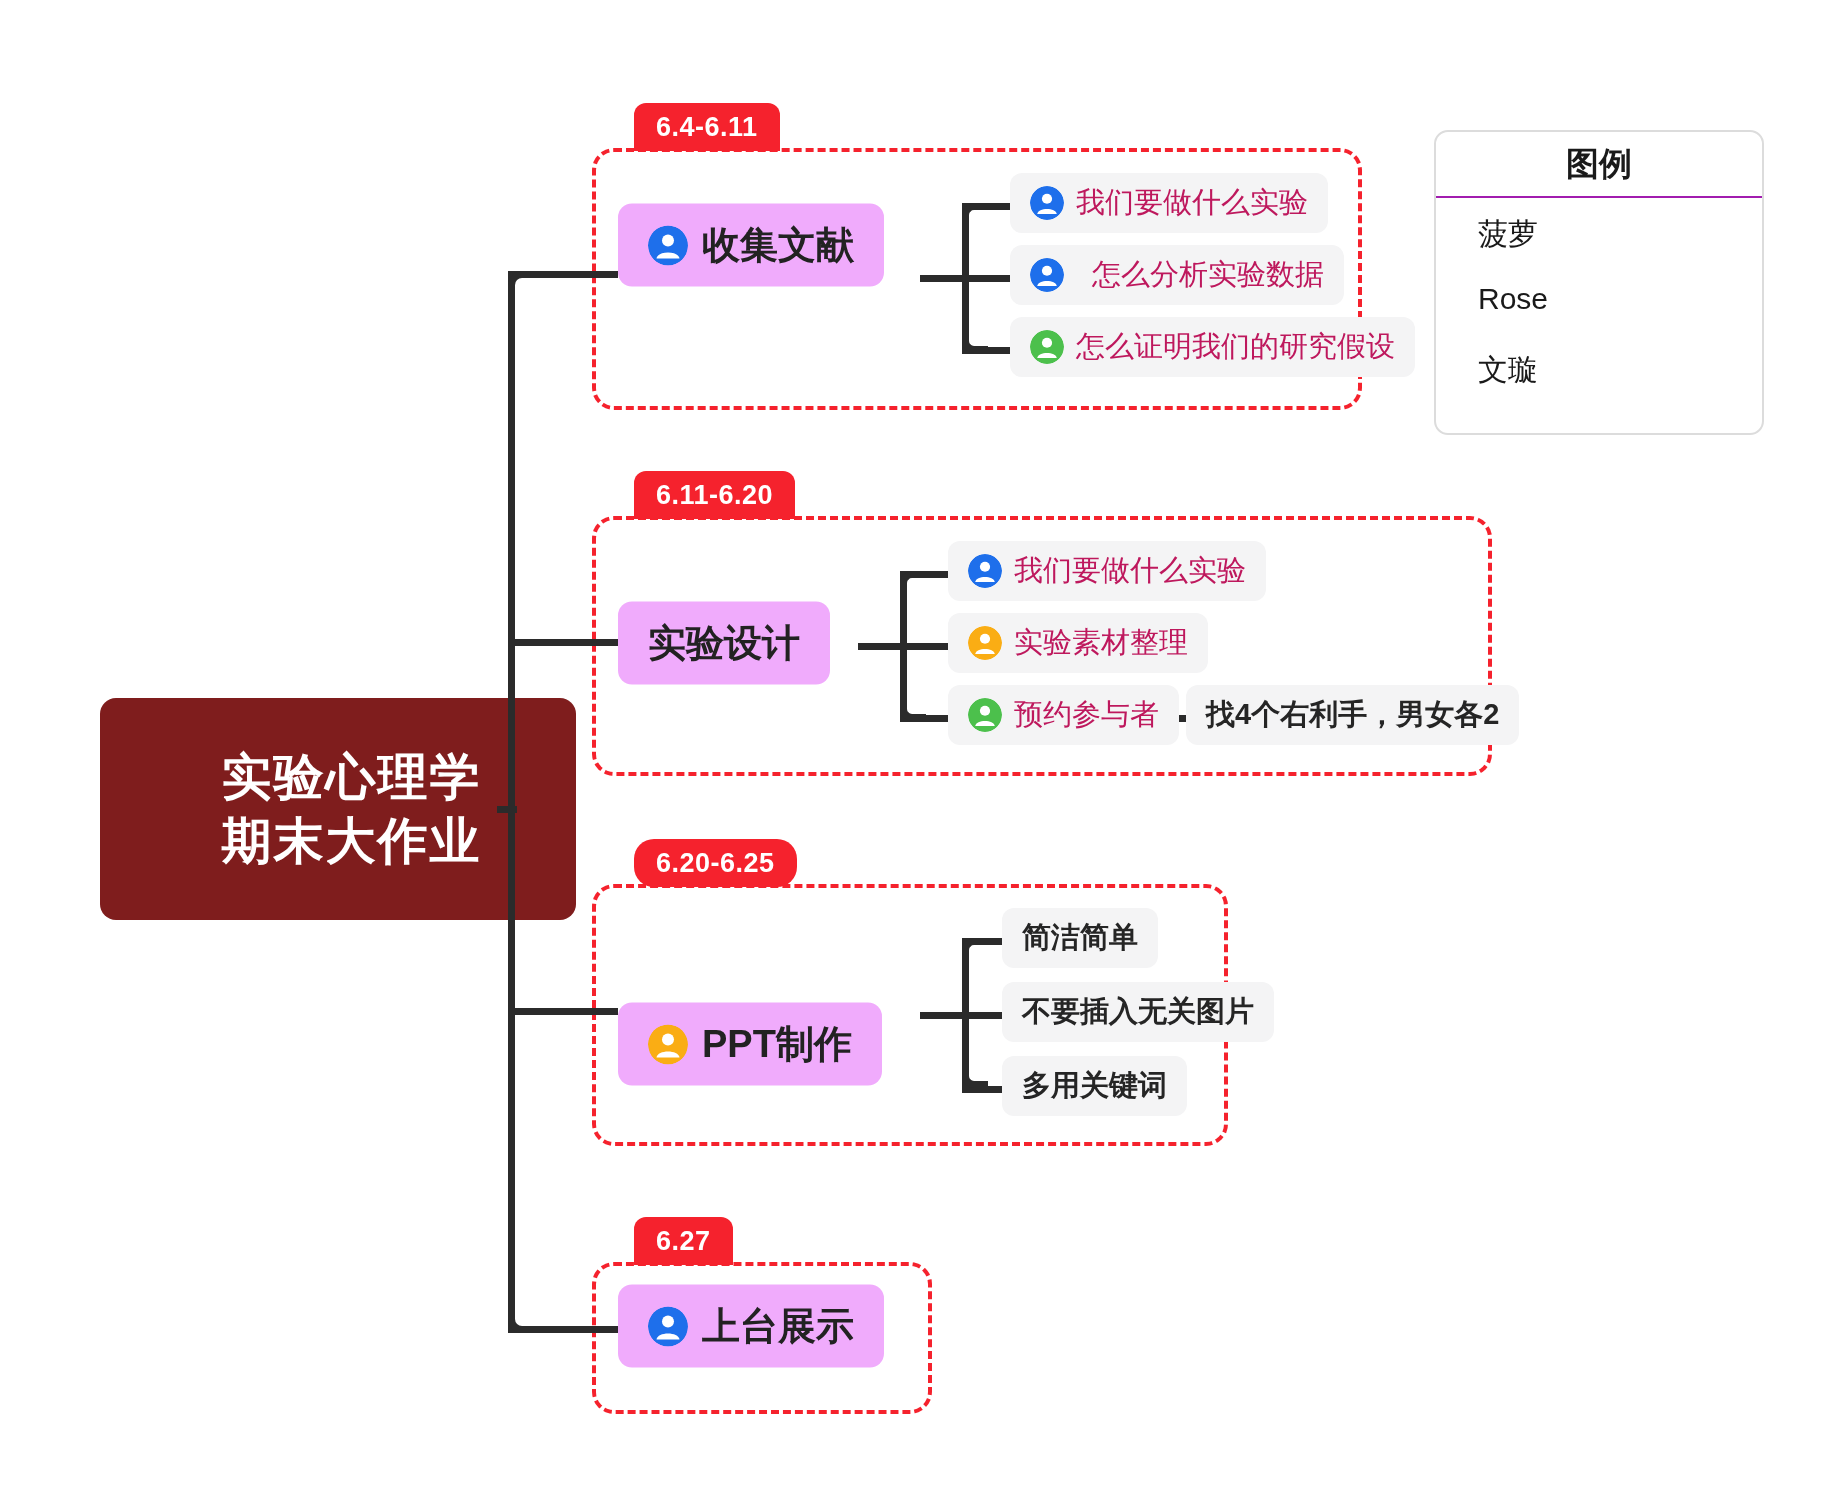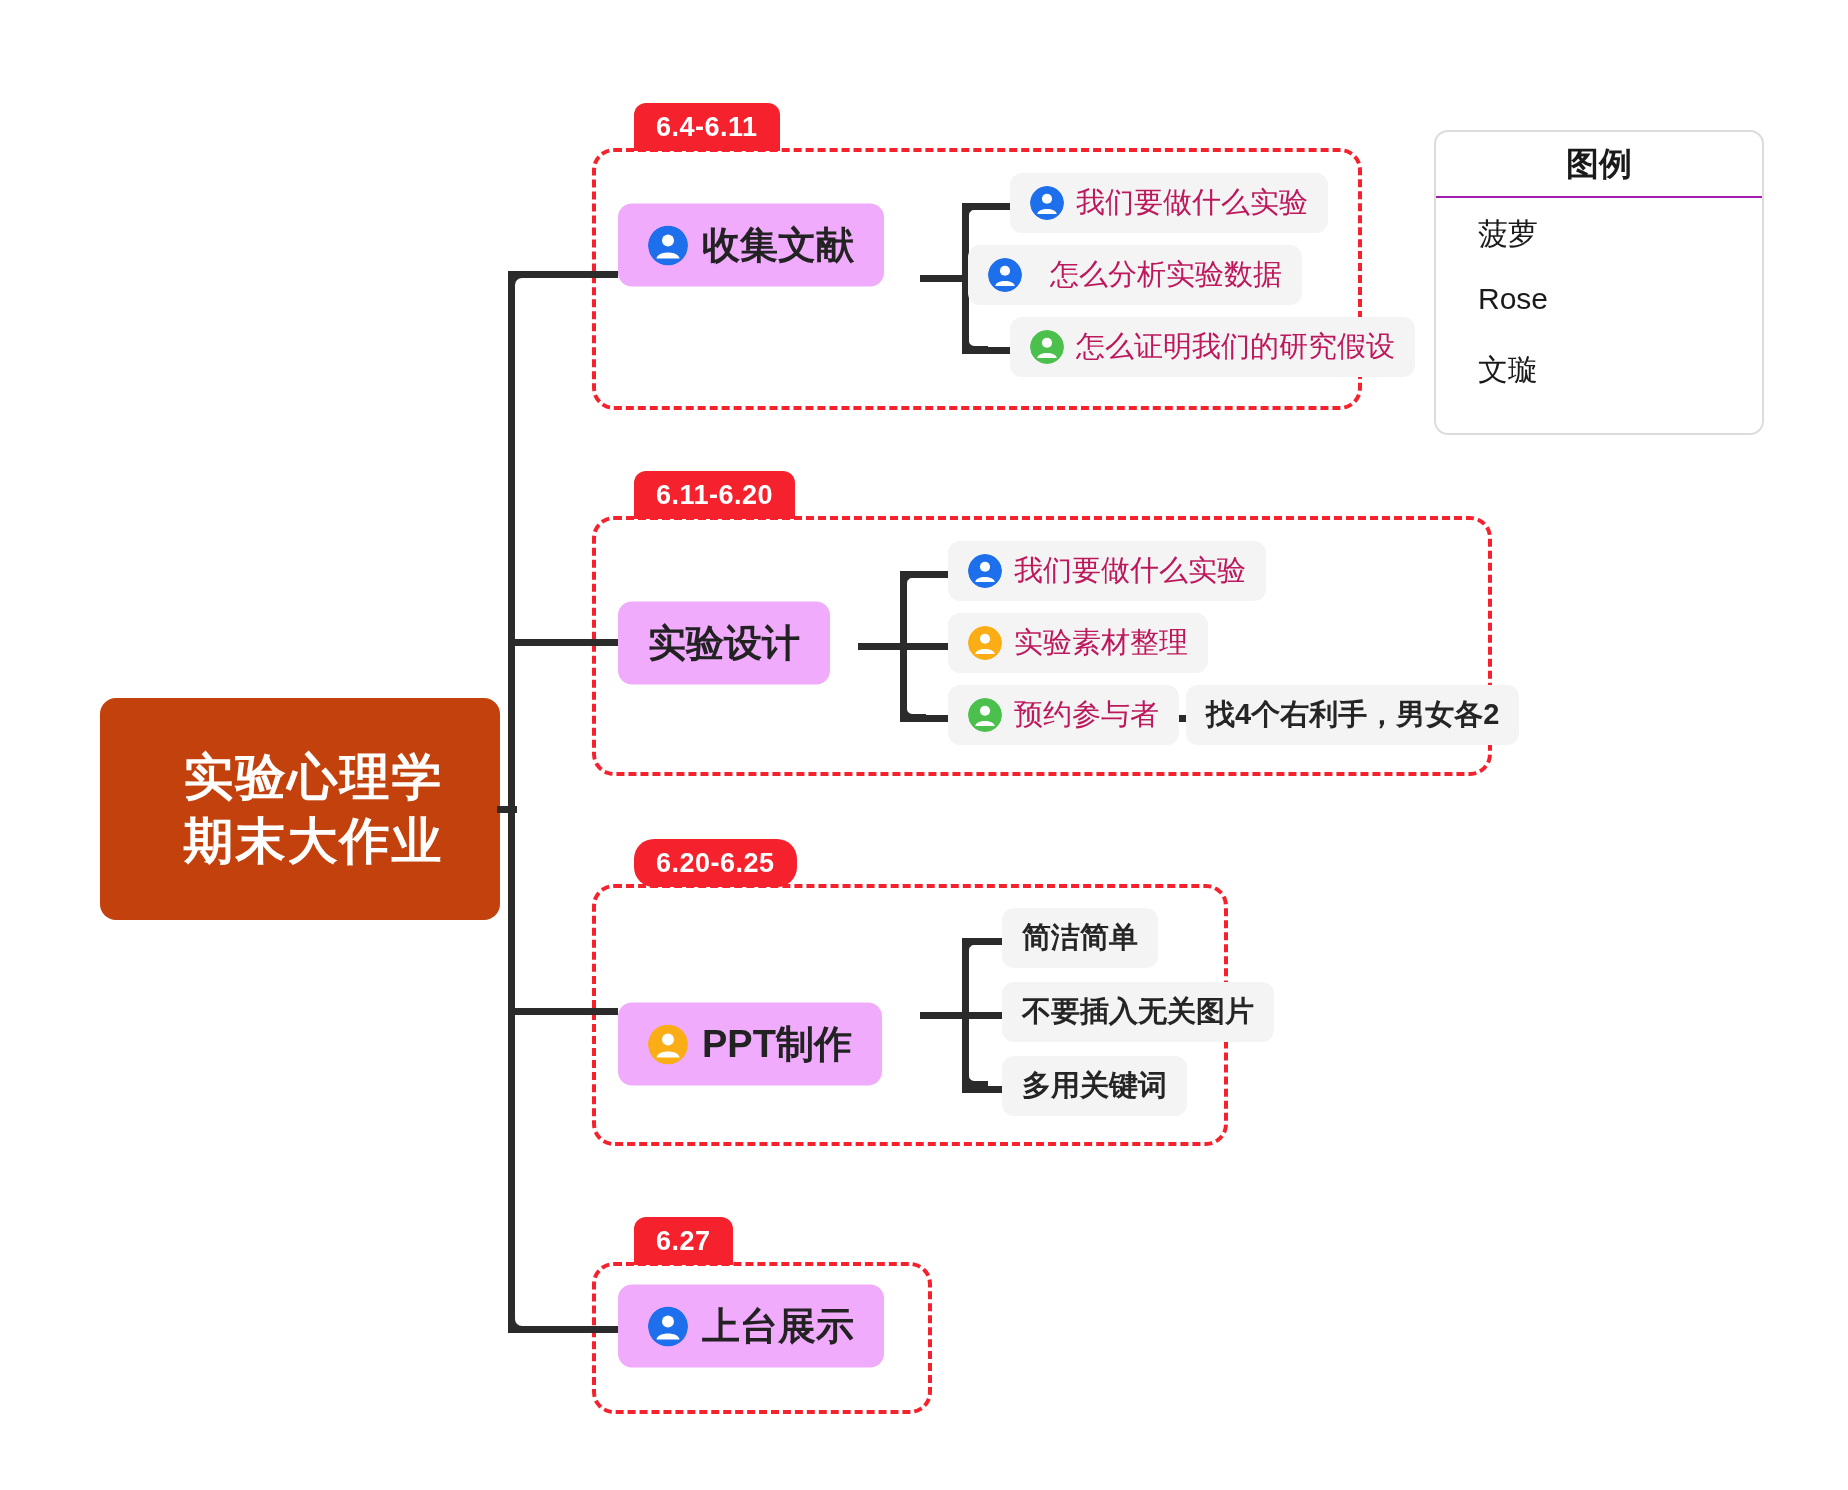--- a/index.html
+++ b/index.html
@@ -8,22 +8,22 @@
     background: #ffffff;
     font-family: "Liberation Sans", "DejaVu Sans", sans-serif;
     overflow: hidden;
   }
   #canvas { position: relative; width: 1848px; height: 1490px; }
 
   
   .root-node {
     position: absolute;
     left: 100px; top: 698px;
-    width: 400px; height: 222px;
-    background: #c2410c;
+    width: 476px; height: 222px;
+    background: #7f1d1d;
     border-radius: 16px;
     display: flex; flex-direction: column;
     align-items: center; justify-content: center;
     color: #ffffff;
     font-size: 50px; font-weight: bold;
     letter-spacing: 2px;
     line-height: 1.28;
     padding-left: 27px;
   }
 
@@ -195,21 +195,21 @@
 
   <div class="child-node" style="left:1010px; top:203px; transform:translateY(-50%);">
     <svg class="avatar" viewBox="0 0 40 40">
       <circle cx="20" cy="20" r="20" fill="#1E6FEB"></circle>
       <circle cx="20" cy="15" r="6" fill="#ffffff"></circle>
       <path d="M8.5 33 C9.5 25 30.5 25 31.5 33 Z" fill="#ffffff"></path>
     </svg>
     <span>我们要做什么实验</span>
   </div>
 
-  <div class="child-node" style="left:968px; top:275px; transform:translateY(-50%);gap:28px;">
+  <div class="child-node" style="left:1010px; top:275px; transform:translateY(-50%);gap:28px;">
     <svg class="avatar" viewBox="0 0 40 40">
       <circle cx="20" cy="20" r="20" fill="#1E6FEB"></circle>
       <circle cx="20" cy="15" r="6" fill="#ffffff"></circle>
       <path d="M8.5 33 C9.5 25 30.5 25 31.5 33 Z" fill="#ffffff"></path>
     </svg>
     <span>怎么分析实验数据</span>
   </div>
 
   <div class="child-node" style="left:1010px; top:347px; transform:translateY(-50%);">
     <svg class="avatar" viewBox="0 0 40 40">

